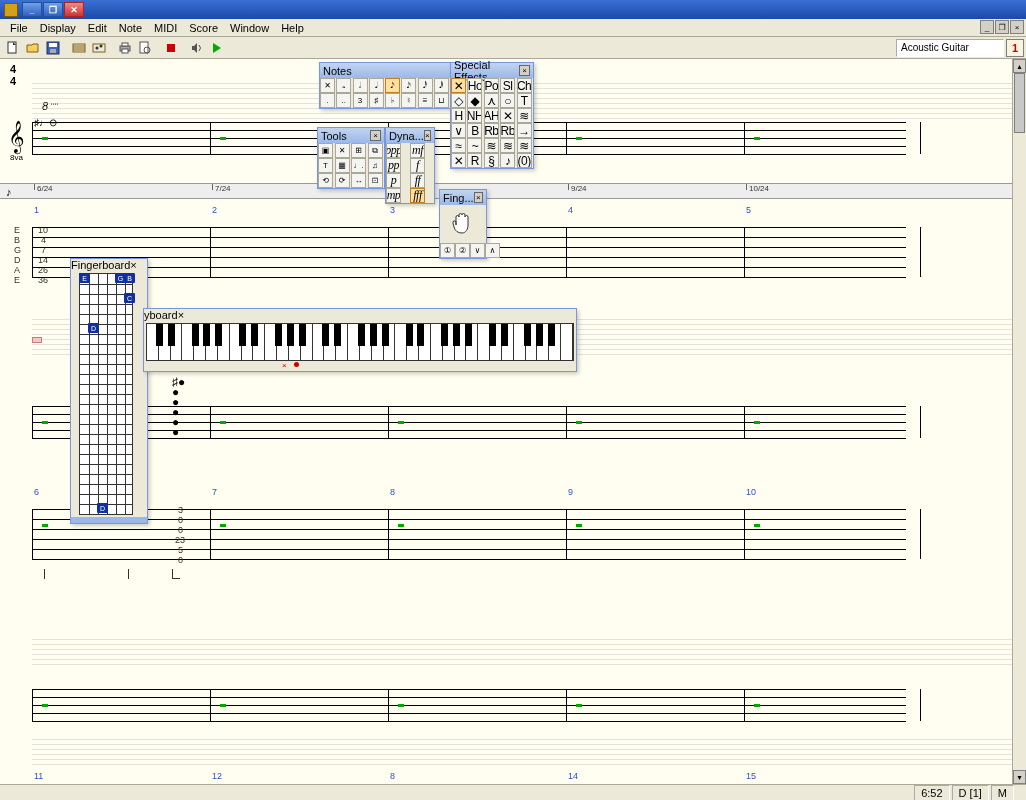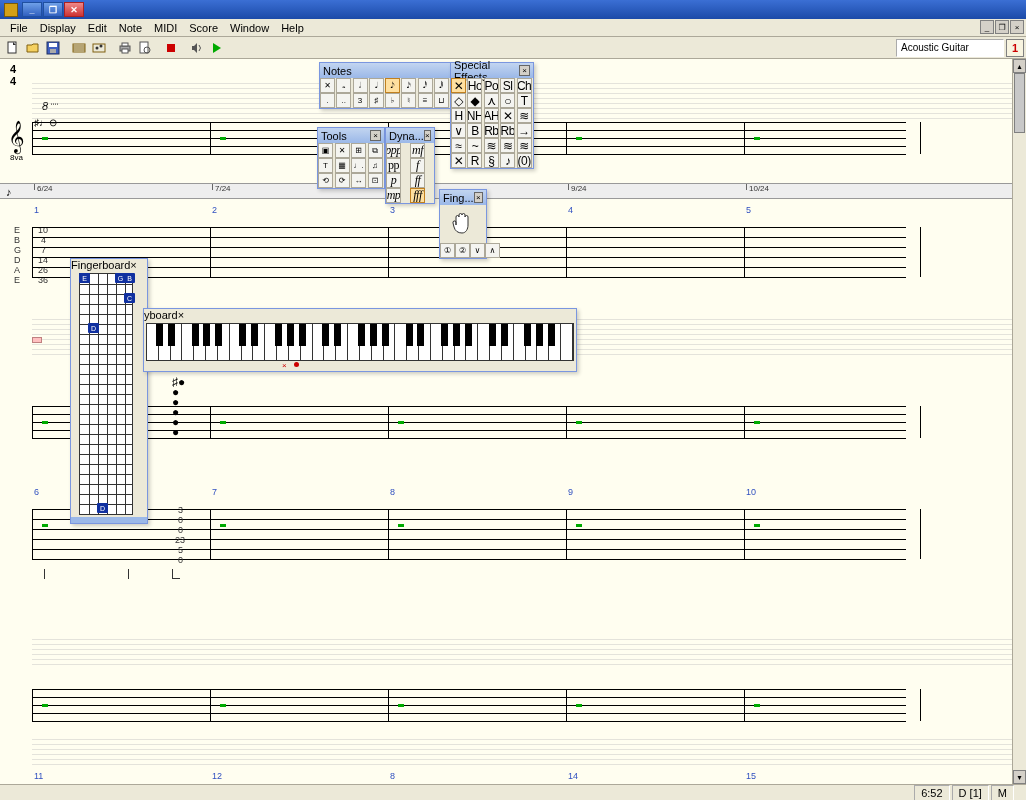--- a/index.html
+++ b/index.html
@@ -453,21 +453,21 @@
 </div>
 
 <div class="palette" style="left:385px;top:127px;width:50px">
   <div class="phead">
       <span class="t">Dyna...</span>
       <span class="x">×</span>
     </div>
   <div class="pgrid" style="grid-template-columns:repeat(2,1fr)" id="dyna-grid">
       <div class="pcell txt" style="font-style: italic; font-family: serif;">ppp</div>
       <div class="pcell txt" style="font-style: italic; font-family: serif;">mf</div>
-      <div class="pcell txt" style="font-family: serif;">pp</div>
+      <div class="pcell txt" style="font-style: italic; font-family: serif;">pp</div>
       <div class="pcell txt" style="font-style: italic; font-family: serif;">f</div>
       <div class="pcell txt" style="font-style: italic; font-family: serif;">p</div>
       <div class="pcell txt" style="font-style: italic; font-family: serif;">ff</div>
       <div class="pcell txt" style="font-style: italic; font-family: serif;">mp</div>
       <div class="pcell txt sel" style="font-style: italic; font-family: serif;">fff</div>
     </div>
 </div>
 
 <div class="palette" style="left:439px;top:189px;width:48px">
   <div class="phead">

